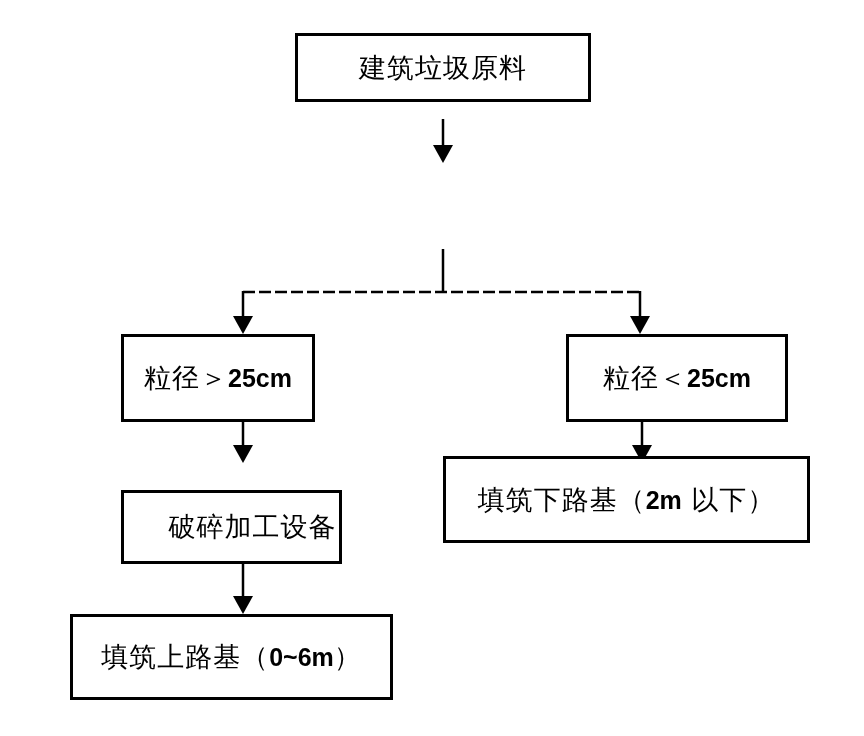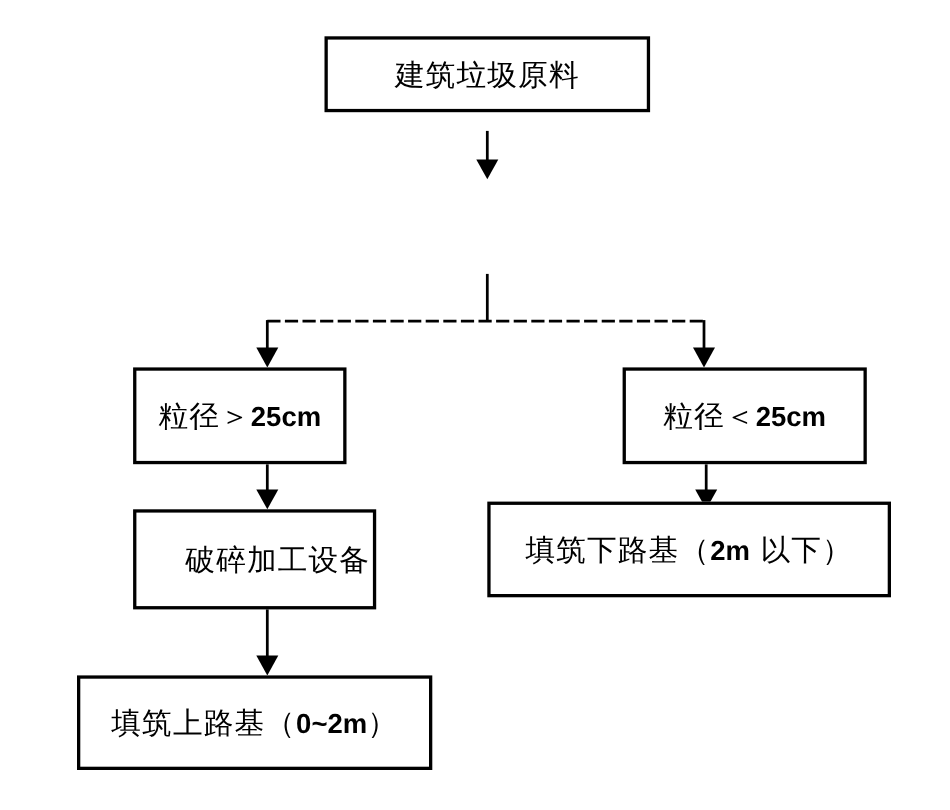--- a/index.html
+++ b/index.html
@@ -39,21 +39,21 @@
     font-family: "Liberation Sans", "DejaVu Sans", sans-serif;
     font-weight: bold;
     font-size: 25px;
     letter-spacing: 0;
   }
   
   .pos-raw    { left: 295px; top:  33px; width: 296px; height: 69px; }
   .pos-rebar  { left: 320px; top: 163px; width: 247px; height: 86px; }
   .pos-gt25   { left: 121px; top: 334px; width: 194px; height: 88px; }
   .pos-lt25   { left: 518px; top: 334px; width: 222px; height: 88px; margin-left: 48px; }
-  .pos-crush  { left: 121px; top: 463px; width: 221px; height: 91px; padding-left: 42px; }
+  .pos-crush  { left: 121px; top: 490px; width: 221px; height: 74px; padding-left: 42px; }
   .pos-lower  { left: 443px; top: 456px; width: 367px; height: 87px; }
   .pos-upper  { left:  70px; top: 614px; width: 323px; height: 86px; }
 </style>
 </head>
 <body>
 
 <div class="canvas">
 
   <svg class="connector-layer" width="864" height="736" viewBox="0 0 864 736" stroke="#000000" stroke-width="2.5" fill="#000000">
 
@@ -111,16 +111,16 @@
 
   <div class="node pos-crush">
     <span class="node-label">破碎加工设备</span>
   </div>
 
   <div class="node pos-lower">
     <span class="node-label">填筑下路基（<span class="latin">2m</span> 以下）</span>
   </div>
 
   <div class="node pos-upper">
-    <span class="node-label">填筑上路基（<span class="latin">0~2m</span>）</span>
+    <span class="node-label">填筑上路基（<span class="latin">0~6m</span>）</span>
   </div>
 
 </div>
 
 </body></html>

